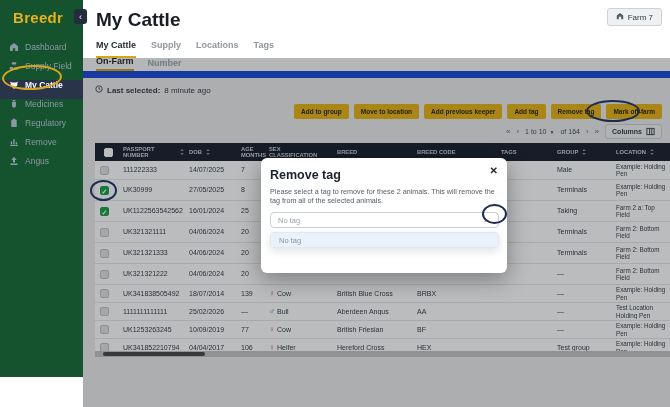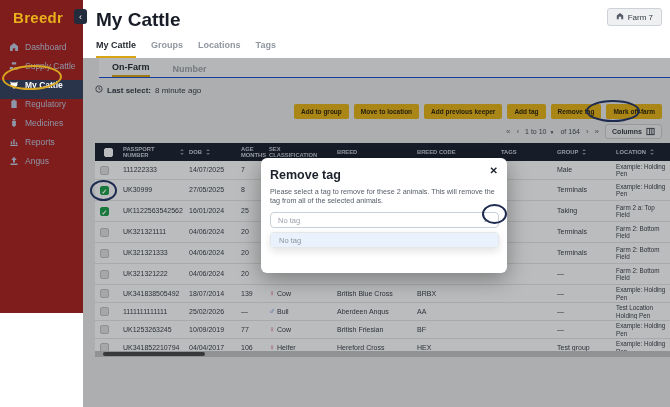--- a/index.html
+++ b/index.html
@@ -1,21 +1,21 @@
 <!DOCTYPE html>
 <html><head>
 <meta charset="utf-8">
 <style>
   * { margin:0; padding:0; box-sizing:border-box; }
   html,body { width:670px; height:407px; overflow:hidden; background:#fff;
     font-family:"Liberation Sans", sans-serif; }
   .app { position:relative; width:670px; height:407px; }
 
   
-  .sidebar { position:absolute; left:0; top:0; width:83px; height:313px; background:#7f1d1d; z-index:5; }
+  .sidebar { position:absolute; left:0; top:0; width:83px; height:377px; background:#14532d; z-index:5; }
   .logo { padding:9px 0 0 13px; color:#e9b11c; font-weight:bold; font-size:15px; letter-spacing:.3px; }
   .nav { margin-top:16px; }
   .side-item { display:flex; align-items:flex-start; gap:6px; height:19px; padding:0 9px;
     color:#8e97a8; font-size:8.5px; cursor:pointer; white-space:nowrap; }
   .side-item.active { background:#29334a; color:#fff; font-weight:bold; }
   .side-icon { width:10px; height:10px; display:inline-flex; flex:0 0 10px; }
   .side-icon svg { width:10px; height:10px; }
   .settings-item { position:absolute; bottom:11px; left:0; right:0; }
   .collapse-btn { position:absolute; left:74px; top:9px; width:13px; height:15px; background:#232c3d;
     border-radius:3px; color:#fff; font-size:9px; display:flex; align-items:center; justify-content:center;
@@ -27,22 +27,22 @@
   .page-title { position:absolute; left:13px; top:9px; font-size:19px; font-weight:bold; color:#171c26; }
   .farm-btn { position:absolute; right:8px; top:8px; display:flex; align-items:center; gap:4px;
     background:#eef0f2; border:1px solid #cdd2d9; border-radius:3px; padding:3px 8px;
     font-size:8px; color:#333a44; cursor:pointer; }
   .farm-btn svg { width:8px; height:8px; }
   .tabsbar { position:relative; height:18px; display:flex; gap:15px; padding-left:13px; background:#fff; }
   .tab { font-size:9px; font-weight:bold; color:#9096a0; padding-bottom:4px; cursor:pointer; }
   .tab.active { color:#262b34; border-bottom:2.5px solid #d9a514; }
 
   .workarea { position:absolute; left:0; top:58px; width:587px; height:349px; background:#ececec; }
-  .subtabs { height:20px; background:#f7f7f7; border-bottom:1px solid #1d4ed8; display:flex; gap:23px;
-    padding-left:13px; align-items:flex-end;margin-left:16px; }
+  .subtabs { height:20px; background:#f7f7f7; border-bottom:7px solid #1d4ed8; display:flex; gap:14px;
+    padding-left:13px; align-items:flex-end; }
   .subtab { font-size:9px; font-weight:bold; color:#a0a5ad; padding-bottom:3px; cursor:pointer; }
   .subtab.active { color:#2a2f38; border-bottom:2.5px solid #d9a514; }
 
   .fetched { position:absolute; left:12px; top:27px; display:flex; align-items:center; gap:4px;
     font-size:8px; color:#3a404a; }
   .fetched svg { width:8px; height:8px; }
   .fetched .lab { font-weight:bold; }
 
   .toolbar { position:absolute; right:8px; top:46px; display:flex; gap:5px; }
   .ybtn { background:#e7b51a; border:none; border-radius:2px; height:15px; padding:0 7px;
@@ -124,54 +124,54 @@
             </svg>
           </div>
           <div>Dashboard</div>
         </div>
         <div class="side-item">
           <div class="side-icon">
             <svg viewBox="0 0 10 10" fill="currentColor">
               <path d="M2.8 1.2h4.4v2.4H2.8zM.8 6h3.4v2.6H.8zM5.8 6h3.4v2.6H5.8z"></path>
             </svg>
           </div>
-          <div>Supply Cattle</div>
+          <div>Supply Field</div>
         </div>
         <div class="side-item active">
           <div class="side-icon">
             <svg viewBox="0 0 10 10" fill="currentColor">
               <path d="M1 1.4l1.9 1.2h4.2L9 1.4 8.2 3.5l.3 1.6L5 8.9 1.5 5.1l.3-1.6z"></path>
             </svg>
           </div>
           <div>My Cattle</div>
+        </div>
+        <div class="side-item">
+          <div class="side-icon">
+            <svg viewBox="0 0 10 10" fill="currentColor">
+              <path d="M3.7 1h2.6v1.5H3.7zM3.1 3h3.8v4.5L5 9 3.1 7.5z"></path>
+            </svg>
+          </div>
+          <div>Medicines</div>
         </div>
         <div class="side-item">
           <div class="side-icon">
             <svg viewBox="0 0 10 10" fill="currentColor">
               <path d="M2.3 1.8h5.4V9H2.3z"></path>
               <path d="M3.7.7h2.6v1.8H3.7z"></path>
             </svg>
           </div>
           <div>Regulatory</div>
         </div>
         <div class="side-item">
           <div class="side-icon">
             <svg viewBox="0 0 10 10" fill="currentColor">
-              <path d="M3.7 1h2.6v1.5H3.7zM3.1 3h3.8v4.5L5 9 3.1 7.5z"></path>
-            </svg>
-          </div>
-          <div>Medicines</div>
-        </div>
-        <div class="side-item">
-          <div class="side-icon">
-            <svg viewBox="0 0 10 10" fill="currentColor">
               <path d="M1.2 8h7.6v1H1.2zM1.8 4.6h1.4v2.8H1.8zM4.3 2.2h1.4v5.2H4.3zM6.8 5.2h1.4v2.2H6.8z"></path>
             </svg>
           </div>
-          <div>Reports</div>
+          <div>Remove</div>
         </div>
         <div class="side-item">
           <div class="side-icon">
             <svg viewBox="0 0 10 10" fill="currentColor">
               <path d="M5 .8 7.7 4H6v2.6H4V4H2.3zM1.5 7.6h7V9h-7z"></path>
             </svg>
           </div>
           <div>Angus</div>
         </div>
       </div>
@@ -185,37 +185,37 @@
       <div class="page-title">My Cattle</div>
       <div class="farm-btn">
         <span><svg viewBox="0 0 10 10" fill="#555c66">
               <path d="M1 4.5L5 1.3l4 3.2V9H6.5V6h-3v3H1z"></path>
             </svg></span>
         <span>Farm 7</span>
       </div>
     </div>
     <div class="tabsbar">
         <div class="tab active">My Cattle</div>
-        <div class="tab">Groups</div>
+        <div class="tab">Supply</div>
         <div class="tab">Locations</div>
         <div class="tab">Tags</div>
       </div>
 
     <div class="workarea">
       <div class="subtabs">
           <div class="subtab active">On-Farm</div>
           <div class="subtab">Number</div>
         </div>
 
       <div class="fetched">
         <span><svg viewBox="0 0 10 10" fill="none" stroke="#3a404a">
               <circle cx="5" cy="5" r="4"></circle>
               <path d="M5 2.6V5l1.8 1.1"></path>
             </svg></span>
-        <span class="lab">Last select:</span>
+        <span class="lab">Last selected:</span>
         <span>8 minute ago</span>
       </div>
 
       <div class="toolbar">
           <button class="ybtn">Add to group</button>
           <button class="ybtn">Move to location</button>
           <button class="ybtn">Add previous keeper</button>
           <button class="ybtn">Add tag</button>
           <button class="ybtn">Remove tag</button>
           <button class="ybtn">Mark off-farm</button>

